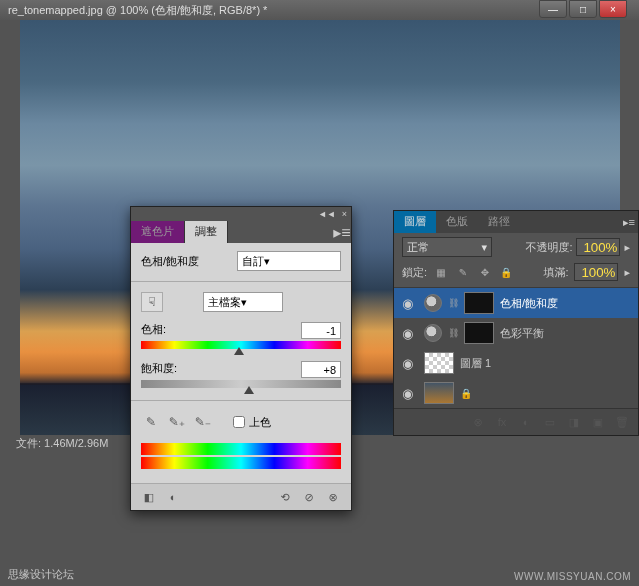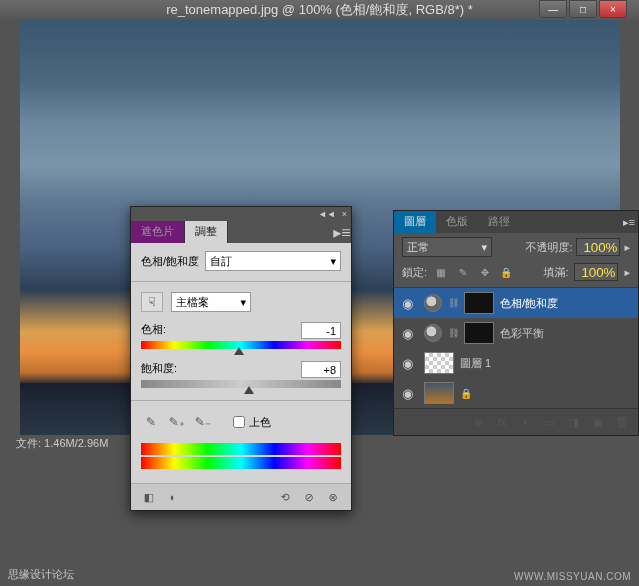--- a/index.html
+++ b/index.html
@@ -1,18 +1,18 @@
 <!DOCTYPE html>
 <html><head>
 <meta charset="utf-8">
 <style>
 * { margin: 0; padding: 0; box-sizing: border-box; font-family: "Microsoft YaHei", sans-serif; }
 body { width: 639px; height: 586px; background: #535353; position: relative; overflow: hidden; }
 
-.title-bar { height: 20px; background: linear-gradient(#6a6a6a, #555); color: #ddd; font-size: 13px; padding: 2px 8px; display: flex; align-items: center; justify-content: center; }
+.title-bar { height: 20px; background: linear-gradient(#6a6a6a, #555); color: #ddd; font-size: 11px; padding: 2px 8px; display: flex; align-items: center; justify-content: flex-start; }
 .win-controls { display: flex; gap: 2px; position: absolute; top: 0; right: 12px; }
 .win-btn { width: 28px; height: 18px; background: linear-gradient(#7a7a7a,#5a5a5a); border: 1px solid #444; color: #fff; font-size: 10px; display: flex; align-items: center; justify-content: center; cursor: pointer; border-radius: 0 0 3px 3px; }
 .win-btn.close { background: linear-gradient(#d66,#b33); }
 
 .canvas-area { position: absolute; top: 20px; left: 20px; width: 600px; height: 415px; }
 .sky { width: 100%; height: 100%; background: linear-gradient(to bottom, #3a5670 0%, #4a6880 15%, #6b88a0 25%, #7a95a8 35%, #5c7490 45%, #4a6280 55%, #2d4055 65%, #daa050 75%, #e89040 80%, #c07030 85%, #1a2030 88%, #2a3845 100%); position: relative; }
 .horizon { position: absolute; bottom: 50px; left: 0; right: 0; height: 2px; background: rgba(20,20,30,.5); }
 
 .file-info { position: absolute; top: 436px; left: 16px; font-size: 11px; color: #ccc; }
 
@@ -21,21 +21,21 @@
 .adj-top { background: #535353; height: 14px; display: flex; justify-content: flex-end; align-items: center; padding-right: 4px; }
 .adj-top span { color: #ccc; font-size: 9px; cursor: pointer; margin-left: 6px; }
 .adj-tabs { display: flex; background: #535353; height: 22px; }
 .adj-tab { padding: 3px 10px; font-size: 11px; color: #999; background: #701a75; border-right: 1px solid #333; cursor: pointer; }
 .adj-tab.active { background: #d4d4d4; color: #222; }
 .adj-flyout { margin-left: auto; width: 18px; display: flex; align-items: center; justify-content: center; color: #ccc; cursor: pointer; }
 
 .adj-body { padding: 8px 10px; font-size: 11px; }
 .adj-row { display: flex; align-items: center; margin-bottom: 8px; }
 .adj-label-main { margin-right: 6px; }
-.adj-select { flex: 1; height: 20px; border: 1px solid #999; background: #fff; font-size: 11px; padding: 0 4px; display: flex; align-items: center; justify-content: space-between; cursor: pointer; }
+.adj-select { flex: 1; height: 20px; border: 1px solid #999; background: #fff; font-size: 11px; padding: 0 4px; display: flex; align-items: center; justify-content: flex-start; cursor: pointer; margin-left: 32px; }
 .adj-icon-btn { width: 22px; height: 20px; border: 1px solid #aaa; background: #ddd; margin-right: 8px; display: flex; align-items: center; justify-content: center; cursor: pointer; font-size: 12px; }
 
 .slider-group { margin: 10px 0 6px; }
 .slider-label-row { display: flex; justify-content: space-between; margin-bottom: 2px; }
 .slider-val { width: 40px; height: 17px; border: 1px solid #999; background: #fff; text-align: right; padding: 0 4px; font-size: 11px; }
 .slider-bar { height: 10px; position: relative; margin-top: 2px; }
 .hue-bar { background: linear-gradient(to right, red, yellow, lime, cyan, blue, magenta, red); height: 8px; }
 .gray-bar { background: linear-gradient(to right, #888, #ccc, #888); height: 8px; }
 .light-bar { background: linear-gradient(to right, #000, #888, #fff); height: 8px; }
 .slider-thumb { position: absolute; top: 6px; width: 0; height: 0; border-left: 5px solid transparent; border-right: 5px solid transparent; border-bottom: 8px solid #444; transform: translateX(-50%); cursor: pointer; }

